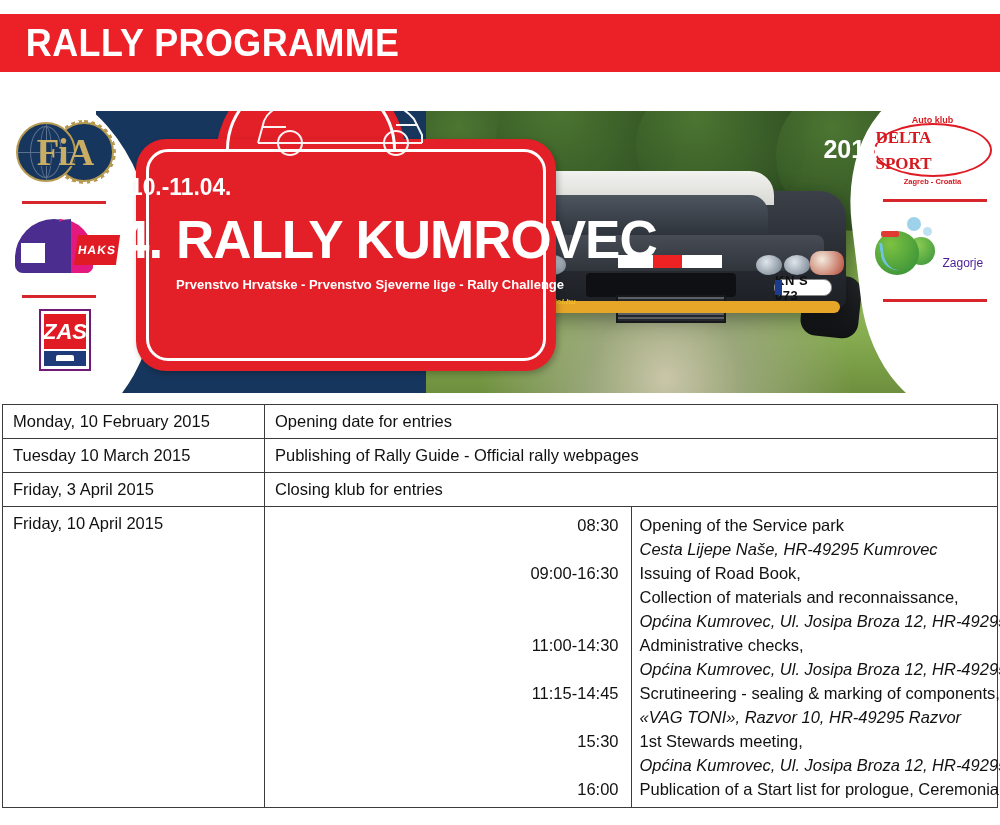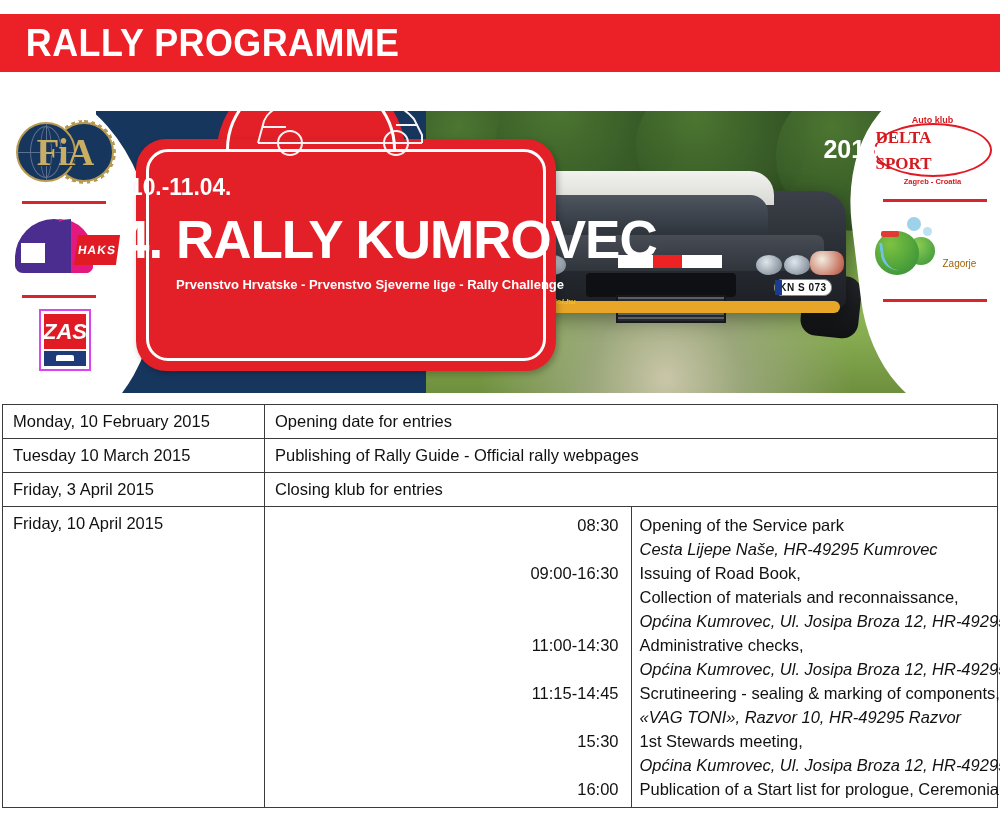--- a/index.html
+++ b/index.html
@@ -114,21 +114,21 @@
     position:absolute; right:0; top:20px; width:42px; height:30px;
     background:#e01b24; transform: skewX(-8deg);
     display:flex; align-items:center; justify-content:center;
     color:#fff; font-weight:bold; font-size:12px; line-height:11px;
     letter-spacing:1px; text-align:center;
   }
 
   
   .zas { position:relative; width:52px; height:62px; }
   .zas .shield {
-    position:absolute; inset:0; border:2px solid #d946ef; background:#fff;
+    position:absolute; inset:0; border:2px solid #701a75; background:#fff;
     display:flex; flex-direction:column;
   }
   .zas .top {
     flex:1; margin:3px 3px 0 3px; background:#e01b24;
     display:flex; align-items:center; justify-content:center;
     color:#fff; font-weight:bold; font-size:22px; font-style:italic;
   }
   .zas .bottom {
     height:15px; margin:2px 3px 3px 3px; background:#1e3a78;
     position:relative;
@@ -158,21 +158,21 @@
   .zagorje .h2 { position:absolute; left:34px; bottom:12px; width:28px; height:28px;
     border-radius:50%; background: radial-gradient(circle at 35% 30%, #8fce54, #349139); }
   .zagorje .b1 { position:absolute; left:34px; top:2px; width:14px; height:14px;
     border-radius:50%; background:#9ed2ea; }
   .zagorje .b2 { position:absolute; left:50px; top:12px; width:9px; height:9px;
     border-radius:50%; background:#bfe2f2; }
   .zagorje .roof { position:absolute; left:8px; top:16px; width:18px; height:6px;
     background:#e03a33; border-radius:2px; }
   .zagorje .river { position:absolute; left:8px; bottom:6px; width:26px; height:30px;
     border-left:3px solid #6fc3e8; border-radius:0 0 0 18px; transform:rotate(-8deg); }
-  .zagorje .zlabel { font-size:10px; color:#a16207; margin-left:4px;margin-top:34px; }
+  .zagorje .zlabel { font-size:12px; color:#4c1d95; margin-left:4px;margin-top:34px; }
 
   
   .croatia { position:relative; width:104px; height:56px; }
   .croatia .sq { position:absolute; left:30px; top:2px; width:22px; height:22px;
     background:#e8412c; border-radius:3px; }
   .croatia .sq::after{ content:""; position:absolute; right:-3px; top:4px;
     width:9px; height:14px; background:#f0a32a; border-radius:2px; }
   .croatia .word { position:absolute; left:0; top:22px; font-size:21px; font-weight:bold;
     font-style:italic; letter-spacing:0px; font-family:"Liberation Sans", sans-serif; }
   .croatia .c1{color:#f0a32a;} .croatia .c2{color:#e8412c;} .croatia .c3{color:#f4c324;}
@@ -238,21 +238,21 @@
   .car .lamp.l1{ left:46px; } .car .lamp.l2{ left:74px; }
   .car .lamp.r1{ right:74px; } .car .lamp.r2{ right:46px; }
   .car .hl {
     position:absolute; top:82px; width:34px; height:24px; border-radius:10px;
     background: radial-gradient(circle at 35% 35%, #f3ece0, #b4452f);
   }
   .car .hl.left{ left:12px; } .car .hl.right{ right:12px; }
   .car .plate {
     position:absolute; right:24px; top:110px; width:58px; height:17px;
     background:#fff; border:1px solid #888; border-radius:8px;
-    font-size:10px; font-weight:bold; color:#111; letter-spacing:.5px;
+    font-size:13px; font-weight:bold; color:#111; letter-spacing:.5px;
     display:flex; align-items:center; justify-content:center;margin-left:13px;
   }
   .car .plate::before{ content:""; position:absolute; left:0; top:0; bottom:0; width:7px; background:#1b3b8f; }
   .car .sticker {
     position:absolute; left:152px; top:86px; width:104px; height:13px;
     background: linear-gradient(to right,#fff 0 34%, #e22 34% 62%, #fff 62% 100%);
     font-size:5px; color:#222; text-align:center;
   }
   .car .url {
     position:absolute; left:46px; top:128px; font-size:8px; color:#f3c02b;

